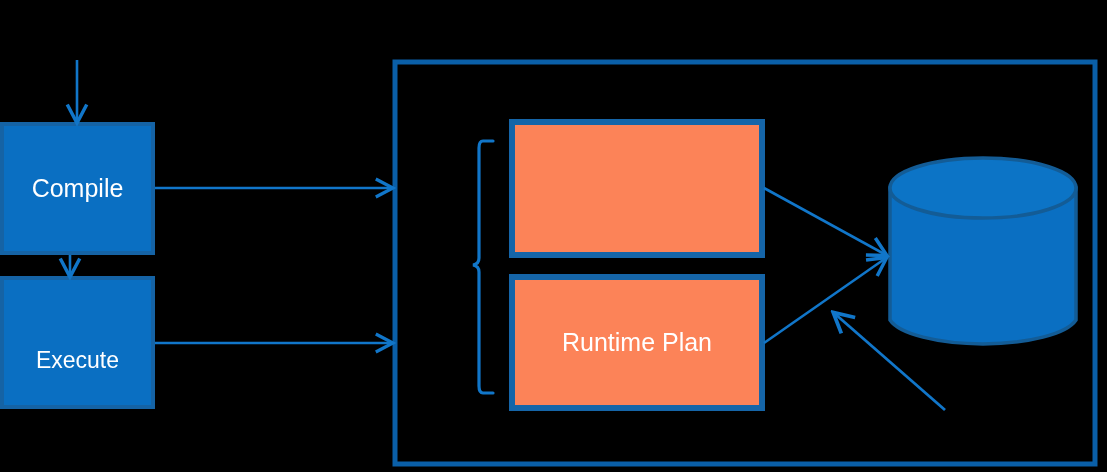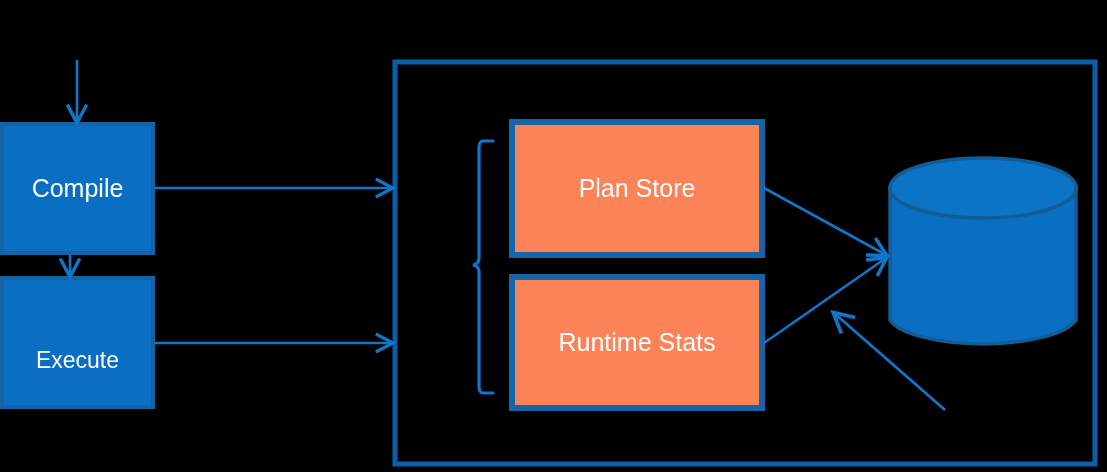--- a/index.html
+++ b/index.html
@@ -79,16 +79,15 @@
 
     <line x1="764" y1="188" x2="886" y2="255" stroke="#1176C9" stroke-width="2.6" marker-end="url(#arrow-open)"></line>
 
     <line x1="764" y1="343" x2="886" y2="258" stroke="#1176C9" stroke-width="2.6" marker-end="url(#arrow-open)"></line>
 
     <line x1="945" y1="410" x2="834" y2="313" stroke="#1176C9" stroke-width="2.8" marker-end="url(#arrow-open)"></line>
   </svg>
 
   <div class="node-label lbl-compile">Compile</div>
   <div class="node-label lbl-execute">Execute</div>
-  <div class="node-label lbl-planstore">Plan Store</div>
-  <div class="node-label lbl-runtime">Runtime Stats</div>
+  <div class="node-label lbl-runtime">Runtime Plan</div>
 
 </div>
 
 </body></html>

